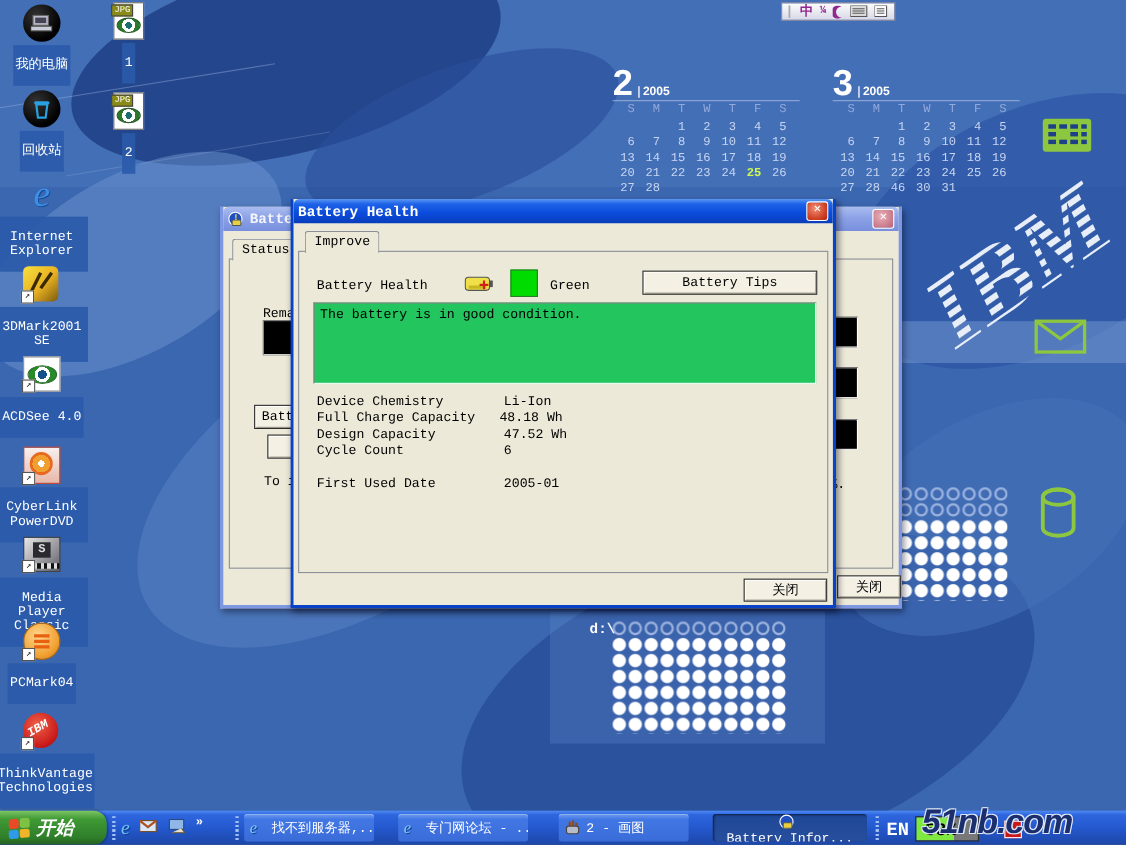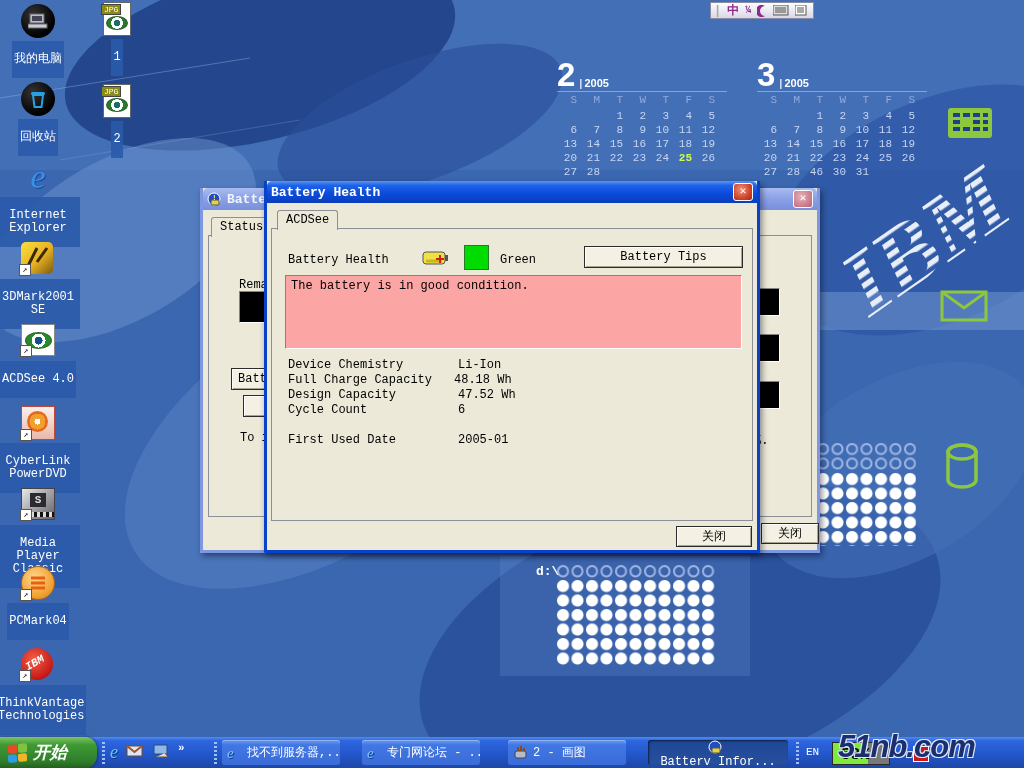--- a/index.html
+++ b/index.html
@@ -43,21 +43,21 @@
   .titlebar.inactive{background:linear-gradient(180deg,#AABCF0 0%,#8AA0E6 50%,#7890DC 100%);color:#F2F4FB;}
   .closebtn{margin-left:auto;width:18px;height:16px;border-radius:3px;color:#fff;font-size:11px;
     font-weight:bold;line-height:15px;text-align:center;border:1px solid #fff;
     background:radial-gradient(circle at 40% 35%,#F09078,#D04428 60%,#A82810);}
   .closebtn.inactive{background:radial-gradient(circle at 40% 35%,#E8B0B8,#C87888 70%,#B06070);}
   .tab{position:absolute;background:#ECE9D8;border:1px solid #8A8F98;border-bottom:none;
     border-radius:3px 3px 0 0;font-size:12px;padding:2px 8px 3px 8px;z-index:2;}
   .panel{position:absolute;border:1px solid #8A8F98;background:#ECE9D8;}
   .btn{background:#F4F1E4;border:1px solid #2B2B2B;box-shadow:inset 1px 1px 0 #fff,inset -1px -1px 0 #A8A494;
     font-family:inherit;font-size:12px;color:#000;text-align:center;cursor:default;}
-  .sunken{background:#fca5a5;border:1px solid;border-color:#848484 #fff #fff #848484;}
+  .sunken{background:#22c55e;border:1px solid;border-color:#848484 #fff #fff #848484;}
   .blackbox{background:#000;border:1px solid;border-color:#848484 #fff #fff #848484;}
   .dlg-text{font-size:12px;color:#000;}
   
   #taskbar{left:0;top:737px;width:1024px;height:31px;
     background:linear-gradient(180deg,#4E8BF5 0%,#2E66DF 12%,#2458CE 50%,#1D47A8 100%);}
   #startbtn{left:0;top:737px;width:97px;height:31px;border-radius:0 12px 12px 0;
     background:linear-gradient(180deg,#7EC465 0%,#3F9A34 25%,#2E7D2A 80%,#255F1E 100%);
     box-shadow:1px 0 3px rgba(0,0,0,.4);display:flex;align-items:center;color:#fff;
     font-family:"Liberation Sans",sans-serif;font-size:17px;font-style:italic;font-weight:bold;padding-left:8px;box-sizing:border-box;}
   .winflag{width:20px;height:18px;display:grid;grid-template-columns:9px 9px;grid-gap:1px;transform:skewY(-6deg);margin-right:5px;}
@@ -398,21 +398,21 @@
     <div class="abs blackbox" style="left:543px;top:193px;width:32px;height:26px;"></div>
     <div class="abs dlg-text" style="left:551px;top:246px;">%.</div>
     <button class="btn abs" style="left:558px;top:335px;width:58px;height:21px;">关闭</button>
   </div>
 
   <div class="abs win win-frame-active" style="left:264px;top:181px;width:496px;height:372px;box-sizing:border-box;z-index:20;">
     <div class="titlebar active">
       <span>Battery Health</span>
       <div class="closebtn">✕</div>
     </div>
-    <div class="tab" style="left:10px;top:29px;">ACDSee</div>
+    <div class="tab" style="left:10px;top:29px;">Improve</div>
     <div class="panel" style="left:4px;top:47px;width:480px;height:291px;">
       <div class="abs dlg-text" style="left:16px;top:24px;">Battery Health</div>
       <svg class="abs" style="left:150px;top:20px;" width="28" height="18">
         <rect x="1" y="3" width="22" height="12" rx="3" fill="#F0E048" stroke="#555"></rect>
         <rect x="23" y="6" width="3" height="6" fill="#555"></rect>
         <path d="M4 12 h16" stroke="#C8B820" stroke-width="3"></path>
         <g stroke="#D02018" stroke-width="2">
             <path d="M18 6 v8 M14 10 h8"></path>
           </g>
       </svg>
@@ -478,21 +478,21 @@
   </div>
   <div class="task active" style="left:648px;width:140px;flex-direction:column;">
     <svg class="ticon" width="15" height="15">
       <circle cx="7" cy="7" r="6" fill="#2050C0" stroke="#fff"></circle>
         <rect x="4" y="8" width="8" height="5" rx="1" fill="#E8D040" stroke="#555"></rect>
     </svg>
     <span>Battery Infor...</span>
   </div>
 
   <div class="qsep" style="left:796px;"></div>
-  <div class="abs" style="left:806px;top:746px;color:#fff;font-size:11px;font-weight:normal;">EN</div>
+  <div class="abs" style="left:806px;top:746px;color:#fff;font-size:17px;font-weight:bold;">EN</div>
   <div class="abs" style="left:832px;top:742px;width:56px;height:21px;border:1px solid #2a2a2a;background:linear-gradient(90deg,#7FE93F 0 62%,#787878 62%);z-index:55;">
     <span style="position:absolute;left:8px;top:3px;color:#000;font-size:16px;font-weight:bold;">58%</span>
   </div>
   <div class="trayicon" style="left:913px;top:746px;width:14px;height:14px;background:#C81818;border:1px solid #fff;z-index:56;"></div>
 
   <div id="watermark" class="abs">51nb.com</div>
 
 </div>
 
 </body></html>

